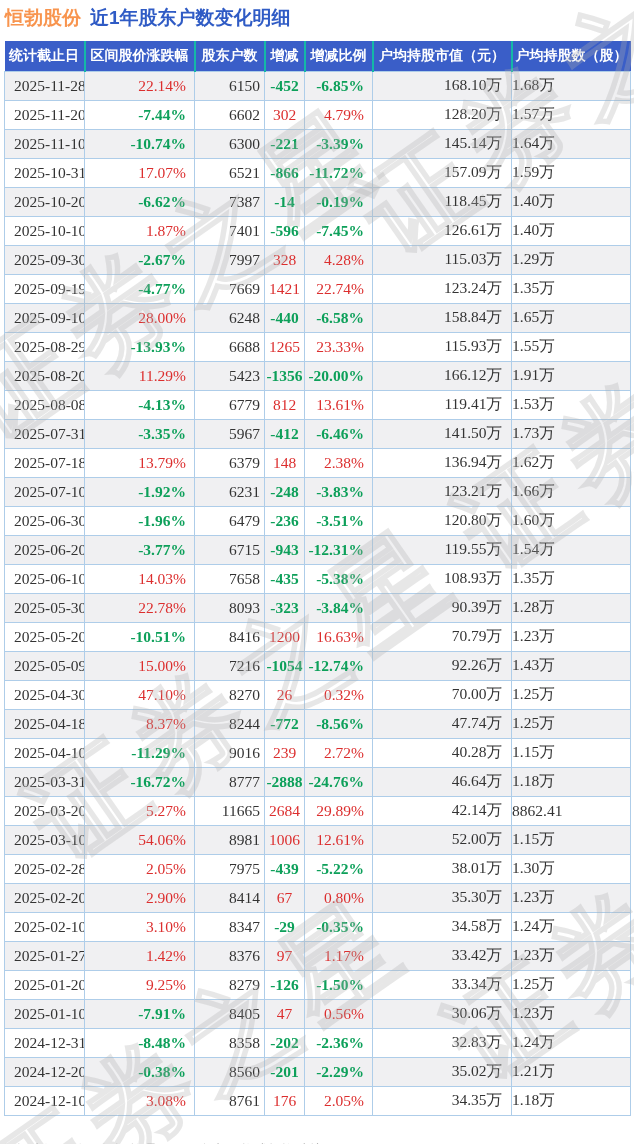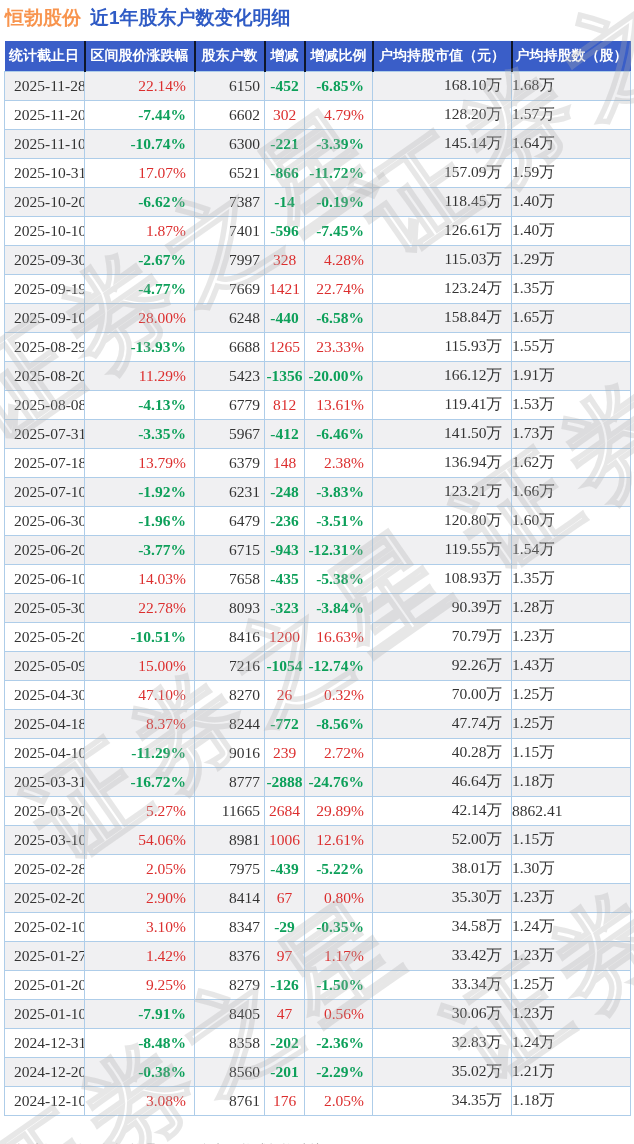--- a/index.html
+++ b/index.html
@@ -7,21 +7,21 @@
     --ink:#333333; --rowalt:#f0f0f2; --cellline:#aecde9; --gray:#808080;
   }
   *{box-sizing:border-box;margin:0;padding:0;}
   html,body{width:634px;height:1144px;background:#fff;overflow:hidden;position:relative;
     font-family:"Liberation Sans",sans-serif;}
   .titlebar{padding:5px 0 0 5px;height:41px;white-space:nowrap;}
   .titlebar .company{color:var(--orange);font-size:19px;font-weight:bold;}
   .titlebar .subtitle{color:#2f5bc5;font-size:19px;font-weight:bold;margin-left:9px;}
   table{border-collapse:collapse;table-layout:fixed;width:626px;margin-left:4px;}
   thead th{background:var(--blue);color:#fff;font-size:14px;font-weight:bold;
-    height:30px;text-align:center;padding:0 1px;border-left:2px solid #0f172a;overflow:hidden;}
+    height:30px;text-align:center;padding:0 1px;border-left:2px solid #14b8a6;overflow:hidden;}
   thead th:first-child{border-left:none;}
   tbody td{height:29px;font-family:"Liberation Serif",serif;font-size:15.5px;color:var(--ink);
     border:1px solid var(--cellline);padding:0;white-space:nowrap;overflow:hidden;}
   tbody tr:nth-child(odd){background:var(--rowalt);}
   tbody tr:nth-child(even){background:#fff;}
   td.c-date{text-align:left;padding-left:9px;}
   td.c-right{padding-right:6px;}
   td.c-pct{text-align:right;padding-right:8px;}
   td.c-num{text-align:right;padding-right:4px;}
   td.c-delta{text-align:center;}

